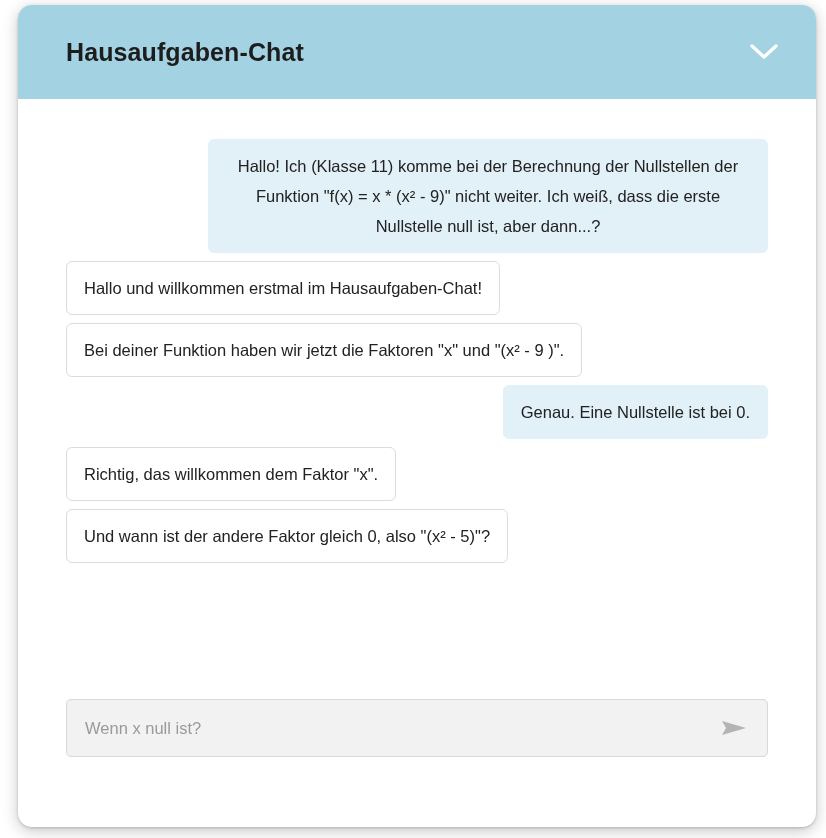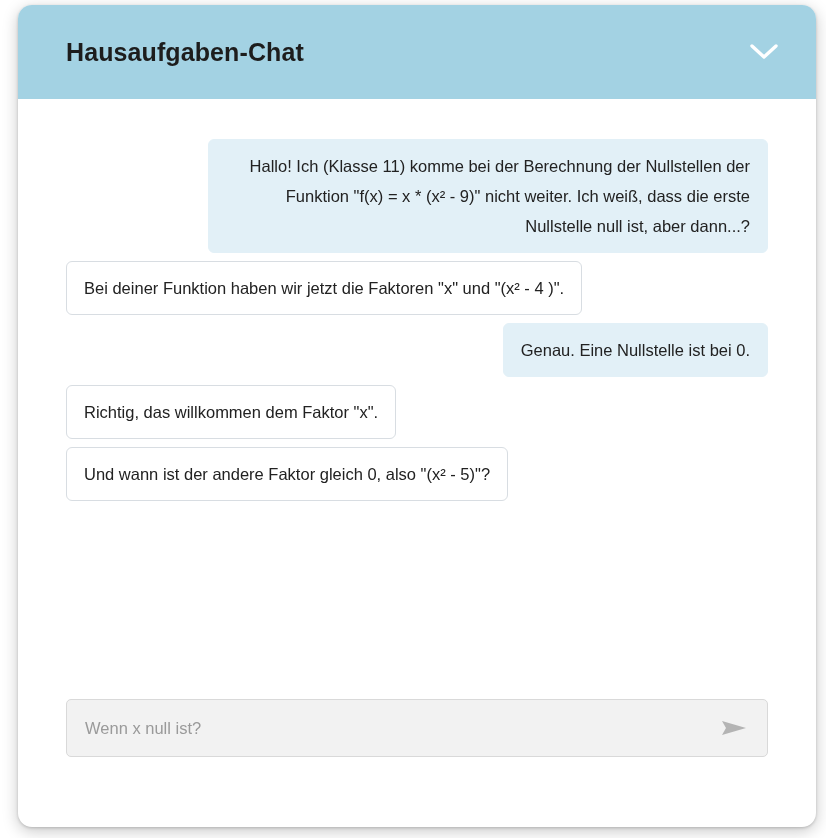--- a/index.html
+++ b/index.html
@@ -102,20 +102,21 @@
   }
 
   .bubble.user {
     background: #e2f0f7;
     border: 1px solid #e2f0f7;
     text-align: right;
   }
 
   .bubble.user.wide {
     max-width: 560px;
+    text-align: center;
   }
 
   .composer-wrap {
     margin-top: auto;
     padding-bottom: 70px;
   }
 
   .composer {
     position: relative;
     height: 58px;
@@ -174,24 +175,27 @@
     </div>
 
     <div class="chat-body">
 
       <div class="messages">
 
         <div class="msg-row right">
           <div class="bubble user wide">Hallo! Ich (Klasse 11) komme bei der Berechnung der Nullstellen der Funktion "f(x) = x * (x² - 9)" nicht weiter. Ich weiß, dass die erste Nullstelle null ist, aber dann...?</div>
         </div>
 
-
-
-        <div class="msg-row left">
-          <div class="bubble bot">Bei deiner Funktion haben wir jetzt die Faktoren "x" und "(x² - 4 )".</div>
+        <div class="msg-row left">
+          <div class="bubble bot">Hallo und willkommen erstmal im Hausaufgaben-Chat!</div>
+        </div>
+
+
+        <div class="msg-row left">
+          <div class="bubble bot">Bei deiner Funktion haben wir jetzt die Faktoren "x" und "(x² - 9 )".</div>
         </div>
 
         <div class="msg-row right">
           <div class="bubble user">Genau. Eine Nullstelle ist bei 0.</div>
         </div>
 
         <div class="msg-row left">
           <div class="bubble bot">Richtig, das willkommen dem Faktor "x".</div>
         </div>
 

